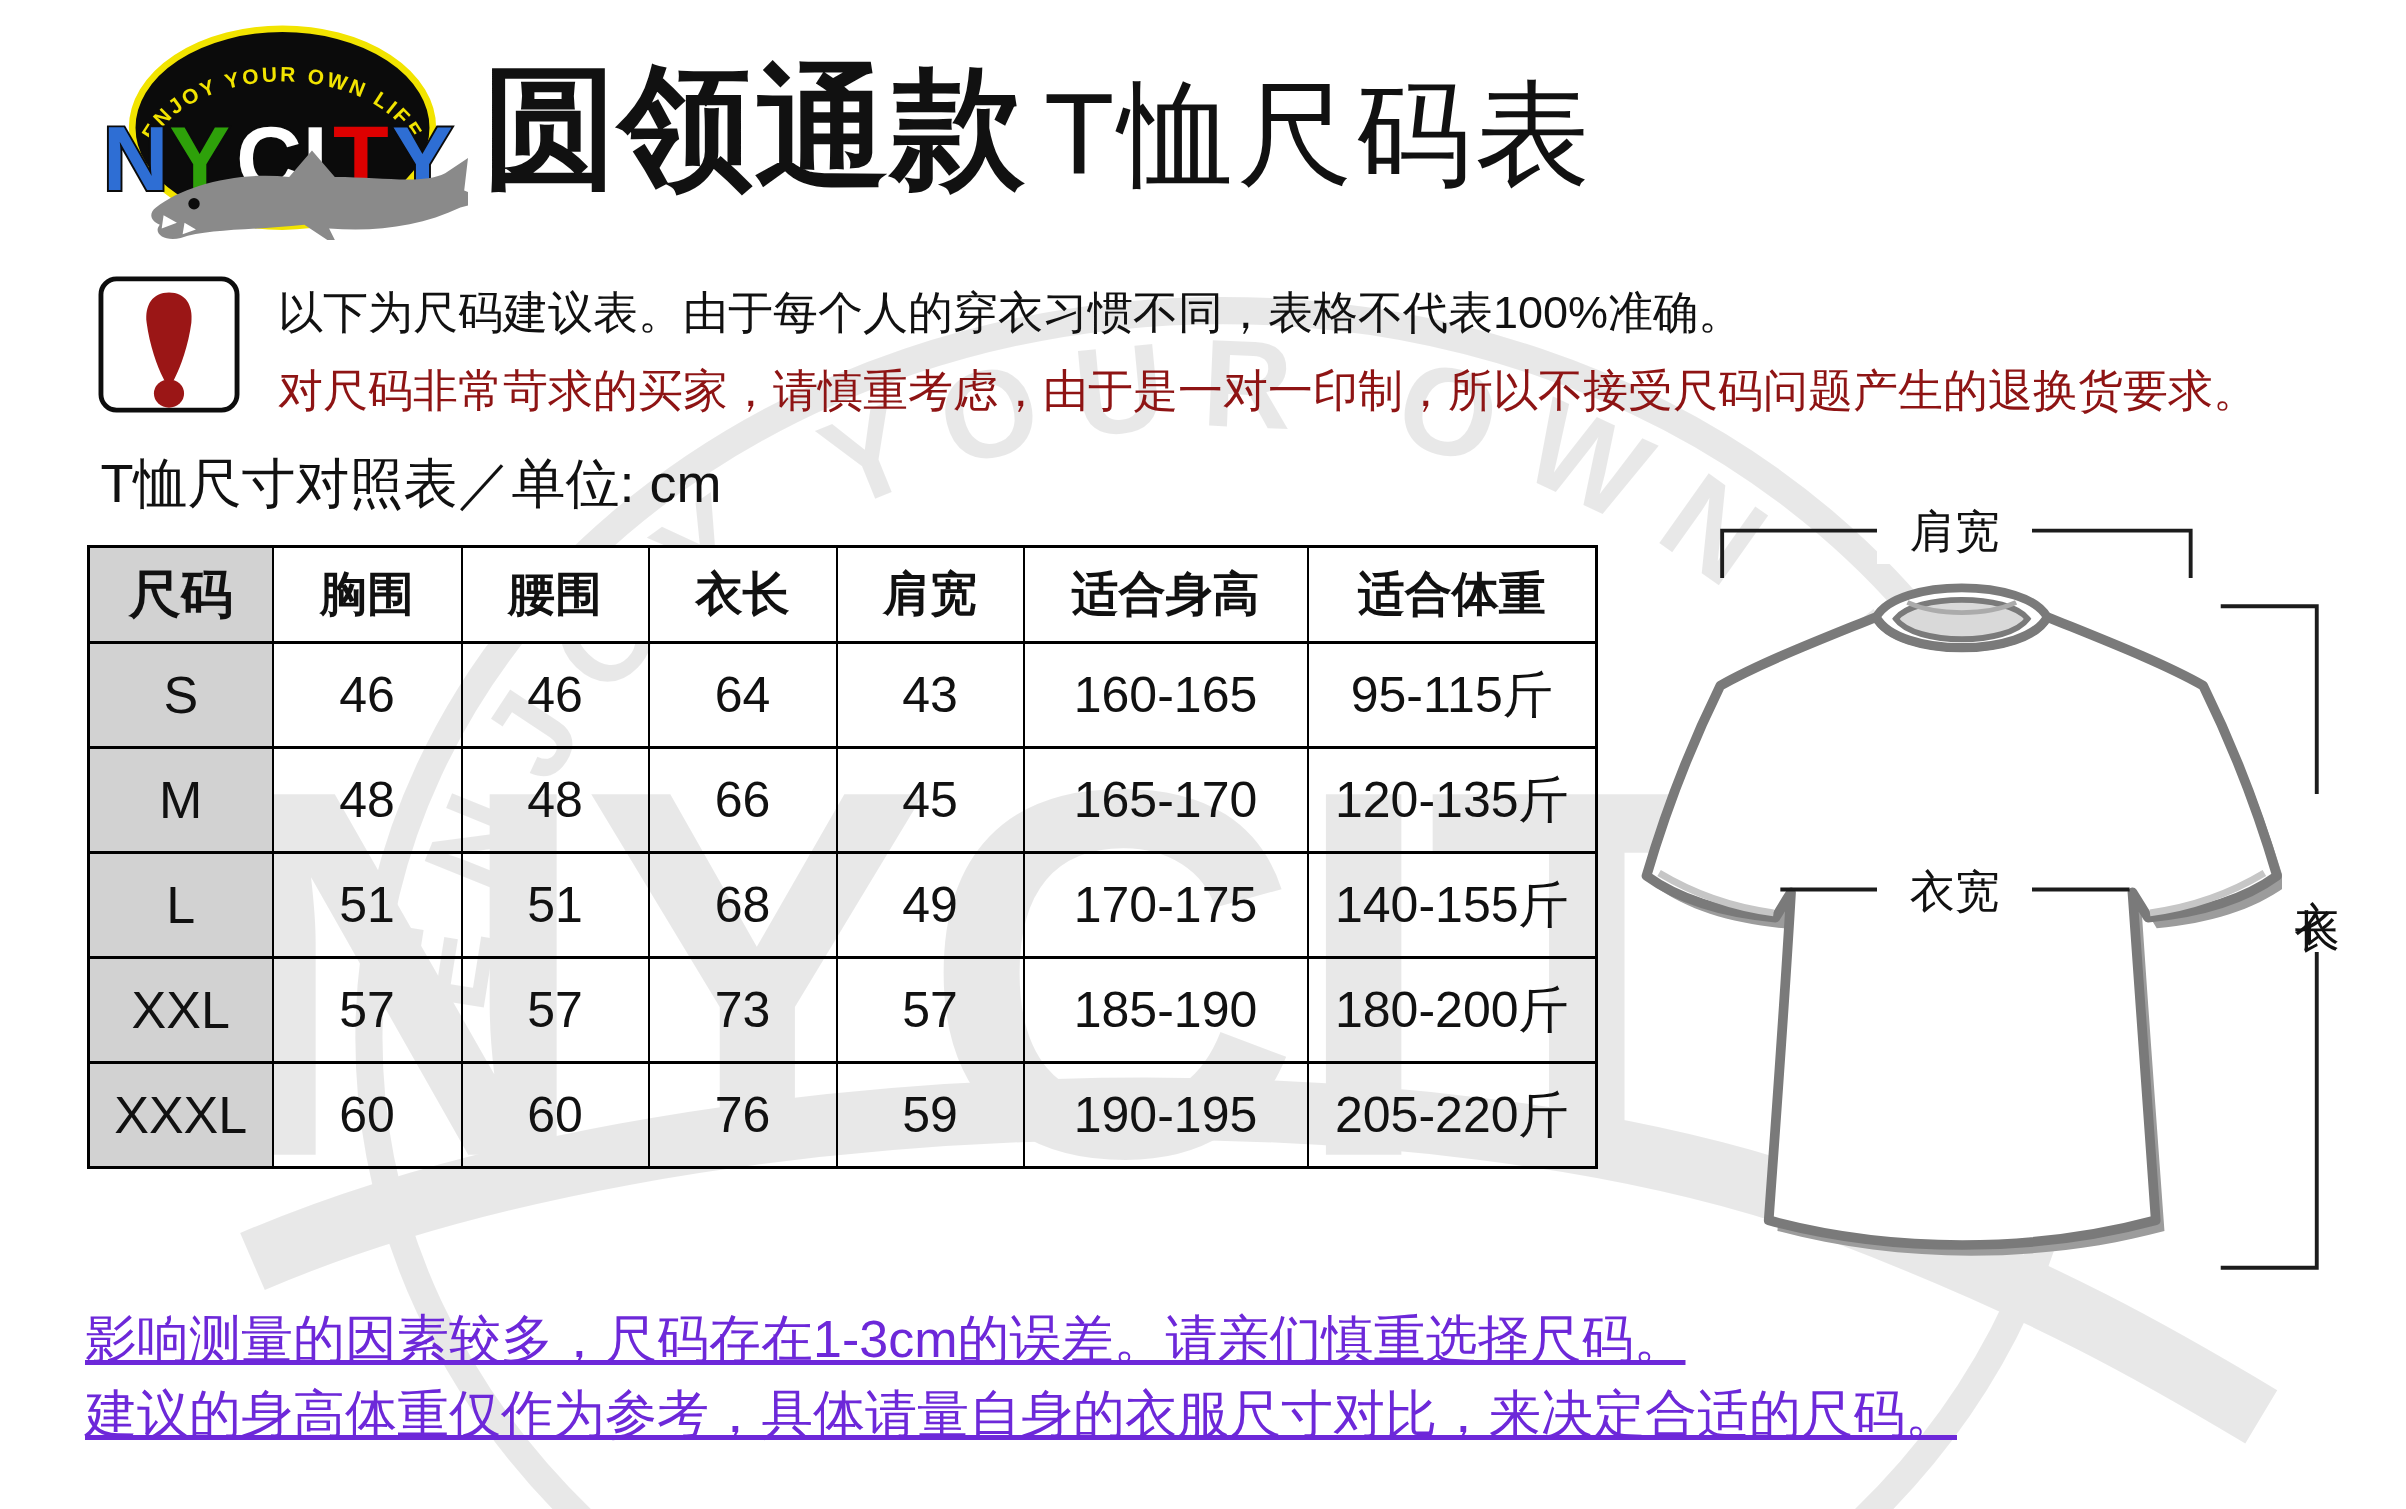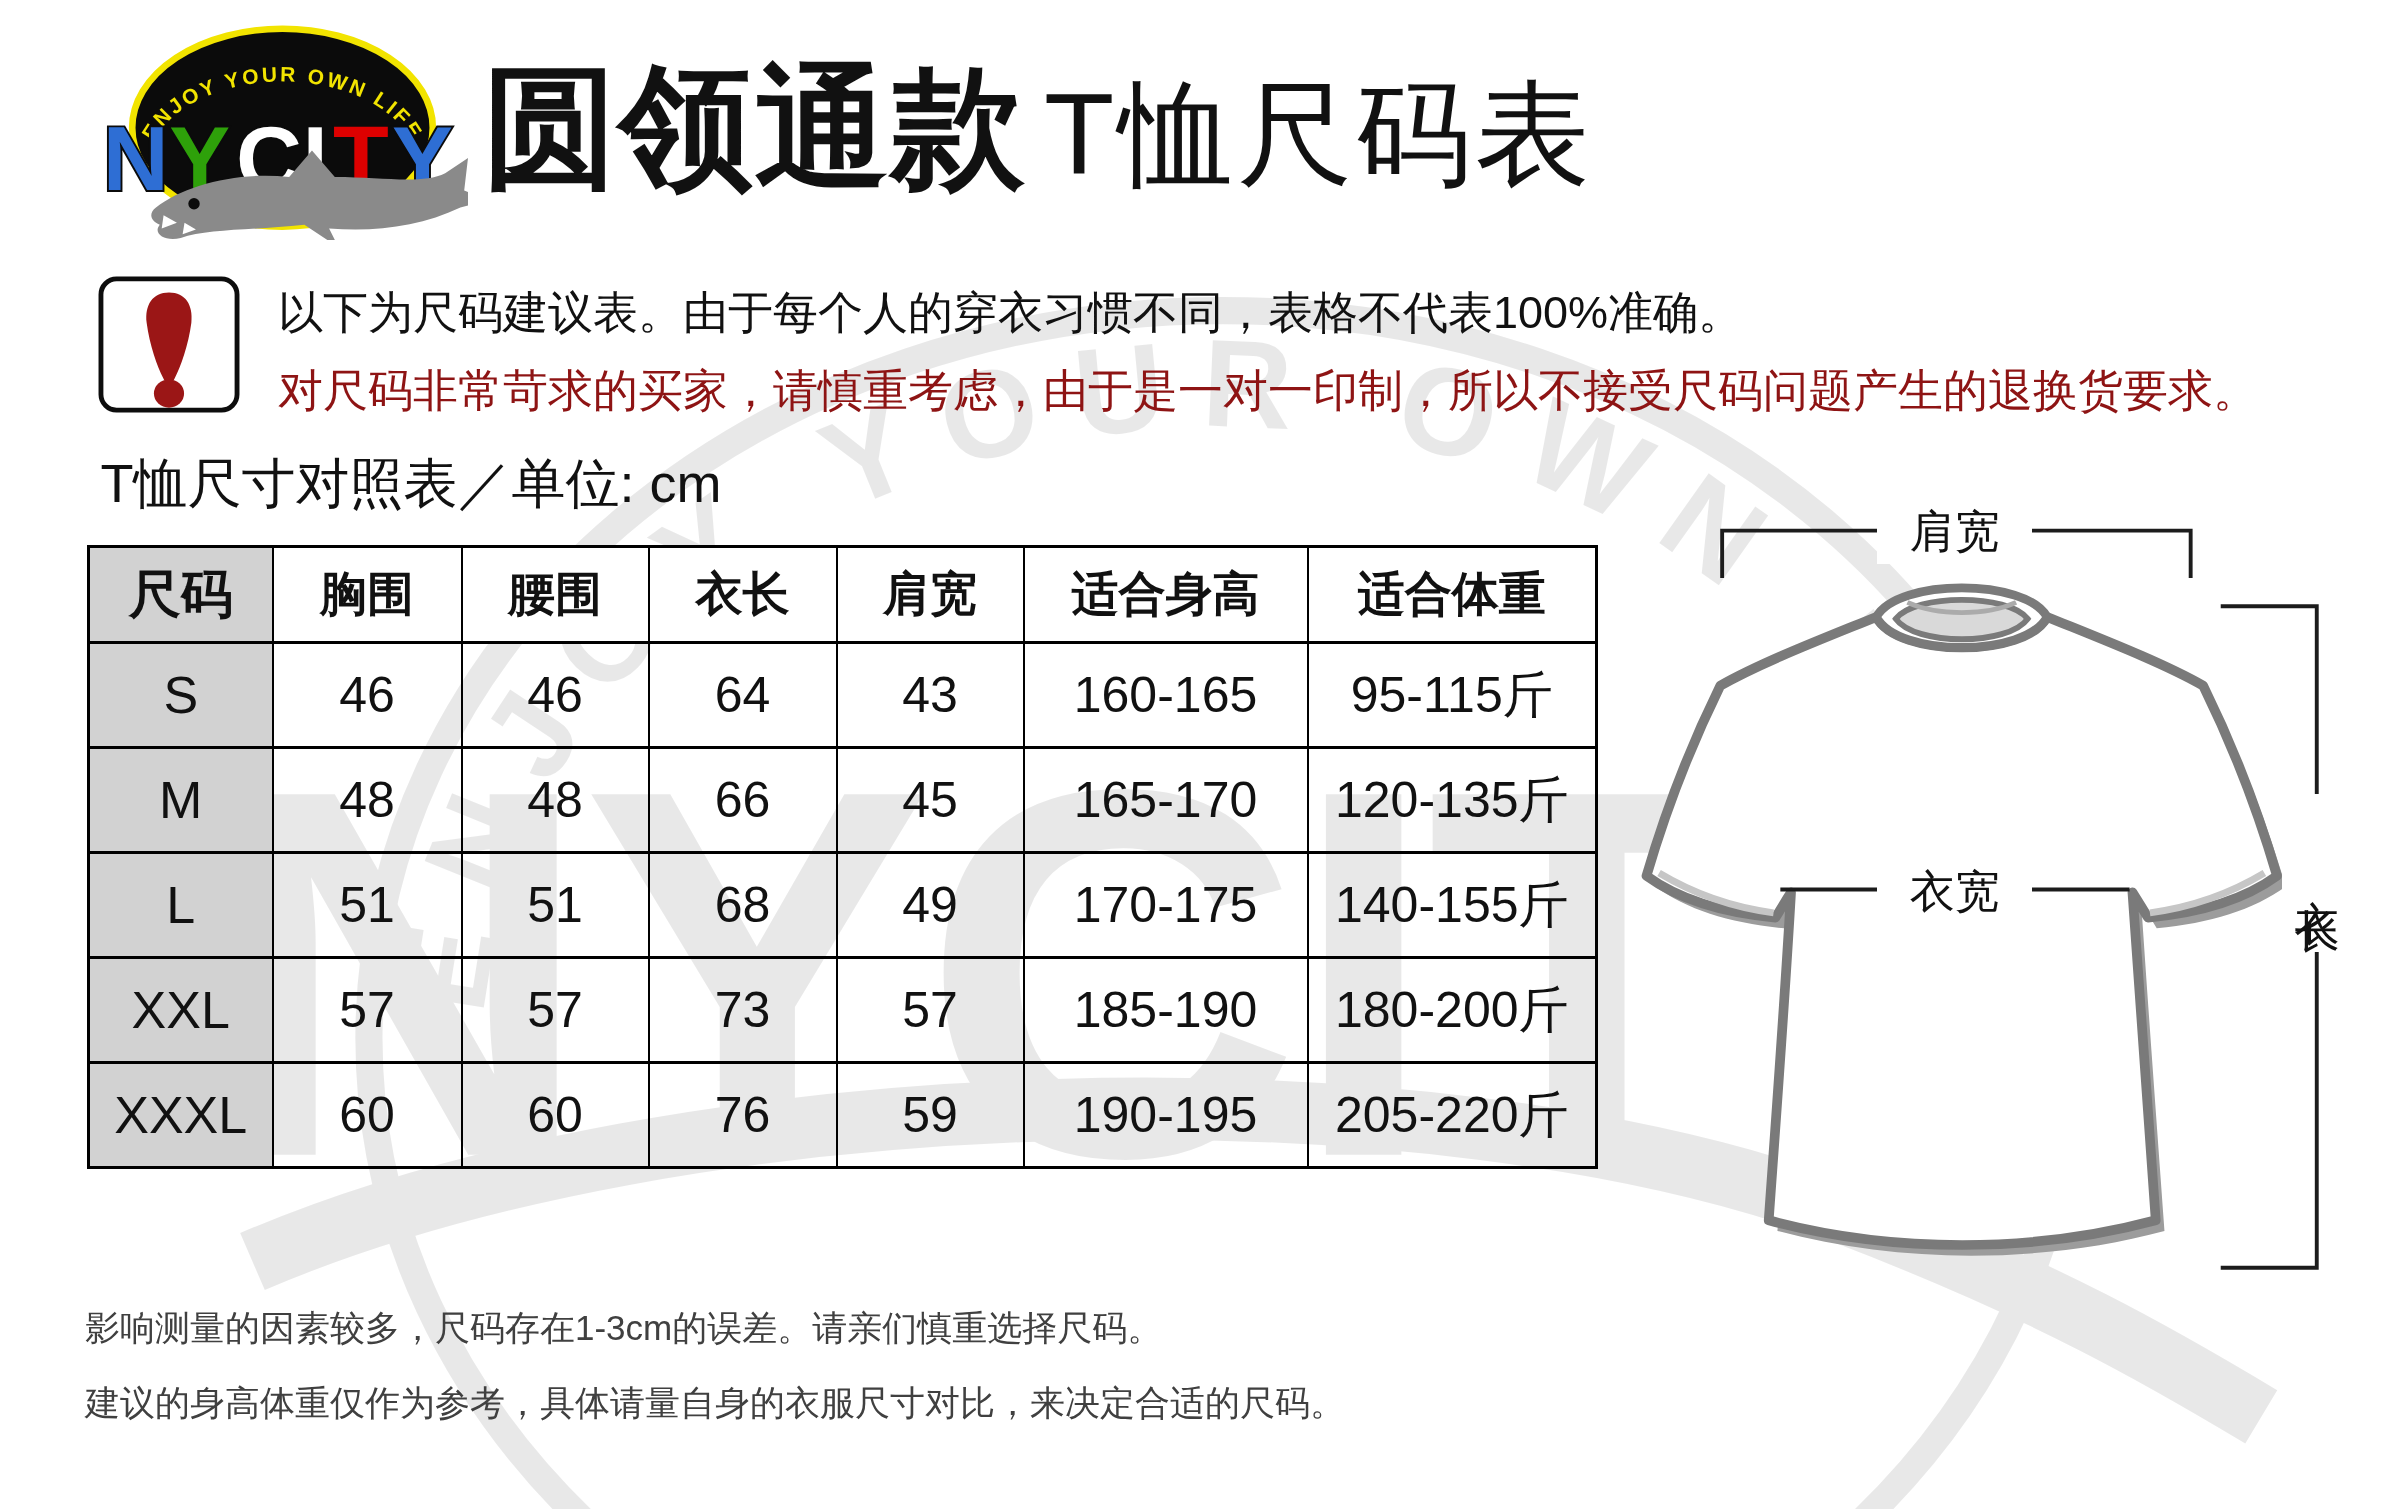--- a/index.html
+++ b/index.html
@@ -35,21 +35,21 @@
   #size-table th,#size-table td{
     border:2.9px solid #000;border-top-width:3.9px;border-bottom-width:3.9px;
     text-align:center;vertical-align:middle;padding:0;
   }
   #size-table{border:3.9px solid #000;}
   #size-table th{height:93px;font-size:47px;font-weight:700;background:#fff;}
   #size-table td{height:102px;font-size:50px;font-weight:400;background:transparent;}
   #size-table .c0{background:#d2d2d2;font-size:52px;}
 
   
-  .note-line{left:85px;white-space:nowrap;font-size:35px;color:#404040;z-index:2;}
+  .note-line{left:85px;white-space:nowrap;font-size:52px;color:#6d28d9;z-index:2;text-decoration:underline;}
   #note-line-1{top:1305px;}
   #note-line-2{top:1380px;}
 
   
   #tshirt-diagram{left:1630px;top:485px;width:776px;height:873px;z-index:1;}
   #tshirt-diagram svg{position:absolute;left:0;top:0;}
   .dim-label{
     position:absolute;font-size:45px;color:#111;background:#fff;
     text-align:center;z-index:3;white-space:nowrap;padding:1.9px 9.7px;
   }

